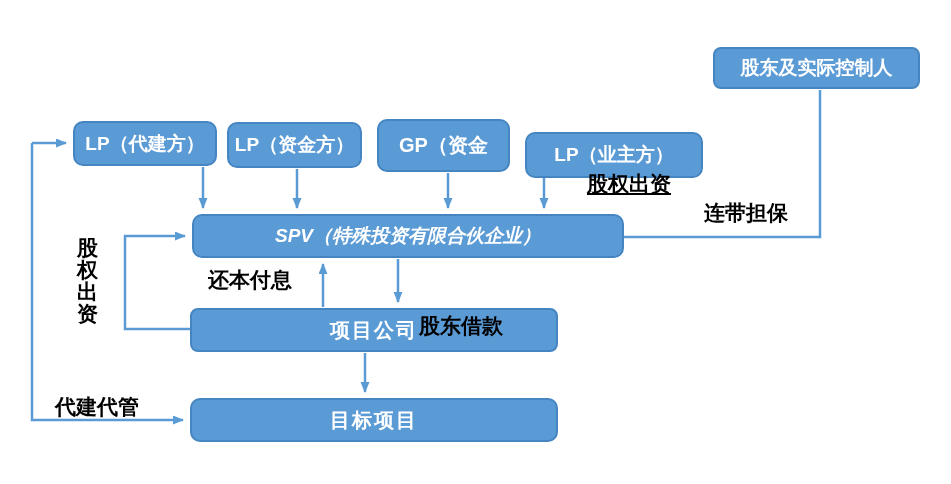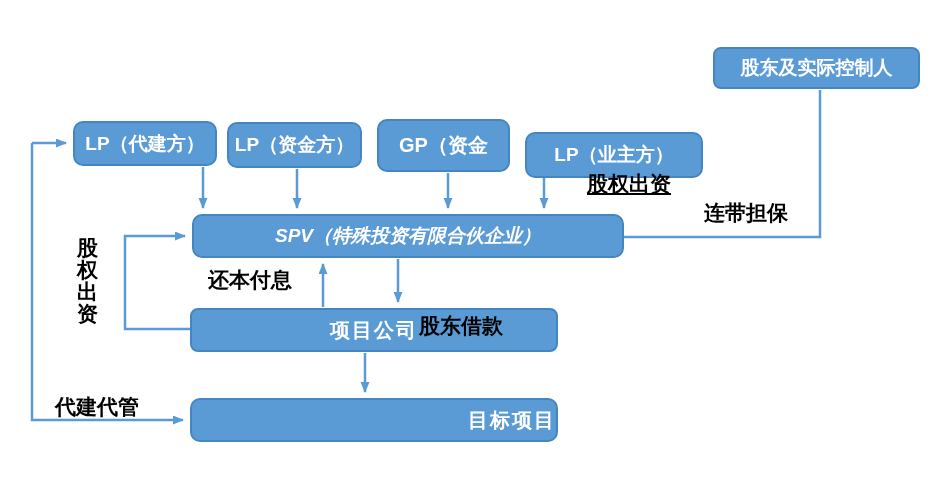--- a/index.html
+++ b/index.html
@@ -22,21 +22,21 @@
     color:var(--box-text);font-weight:bold;text-align:center;
     font-family:"Liberation Sans",sans-serif;}
   .node .line{display:block;line-height:1.25;}
   .n-shareholder{left:713px;top:47px;width:207px;height:42px;font-size:19px;border-radius:8px;}
   .n-lp-agent{left:73px;top:121px;width:144px;height:45px;font-size:19px;}
   .n-lp-fund{left:227px;top:122px;width:135px;height:46px;font-size:19px;}
   .n-gp{left:377px;top:119px;width:133px;height:53px;font-size:20px;}
   .n-lp-owner{left:525px;top:132px;width:178px;height:46px;font-size:19px;}
   .n-spv{left:192px;top:214px;width:432px;height:44px;font-size:19px;font-style:italic;}
   .n-project{left:190px;top:308px;width:368px;height:44px;font-size:20px;letter-spacing:2px;border-radius:8px;}
-  .n-target{left:190px;top:398px;width:368px;height:44px;font-size:20px;letter-spacing:2px;justify-content:flex-end;}
+  .n-target{left:190px;top:398px;width:368px;height:44px;font-size:20px;letter-spacing:2px;}
   .edge-label{position:absolute;color:var(--label-text);
     font-family:"DejaVu Serif","Liberation Serif",serif;font-size:21px;font-weight:600;
     white-space:nowrap;}
   .l-equity{left:587px;top:170px;text-decoration:underline;}
   .l-guarantee{left:704px;top:199px;}
   .l-repay{left:208px;top:266px;}
   .l-loan{left:419px;top:266px;margin-top:46px;}
   .l-agency{left:55px;top:393px;}
   .l-land{left:77px;top:237px;width:24px;white-space:normal;word-break:break-all;
     line-height:22px;font-size:21px;}

